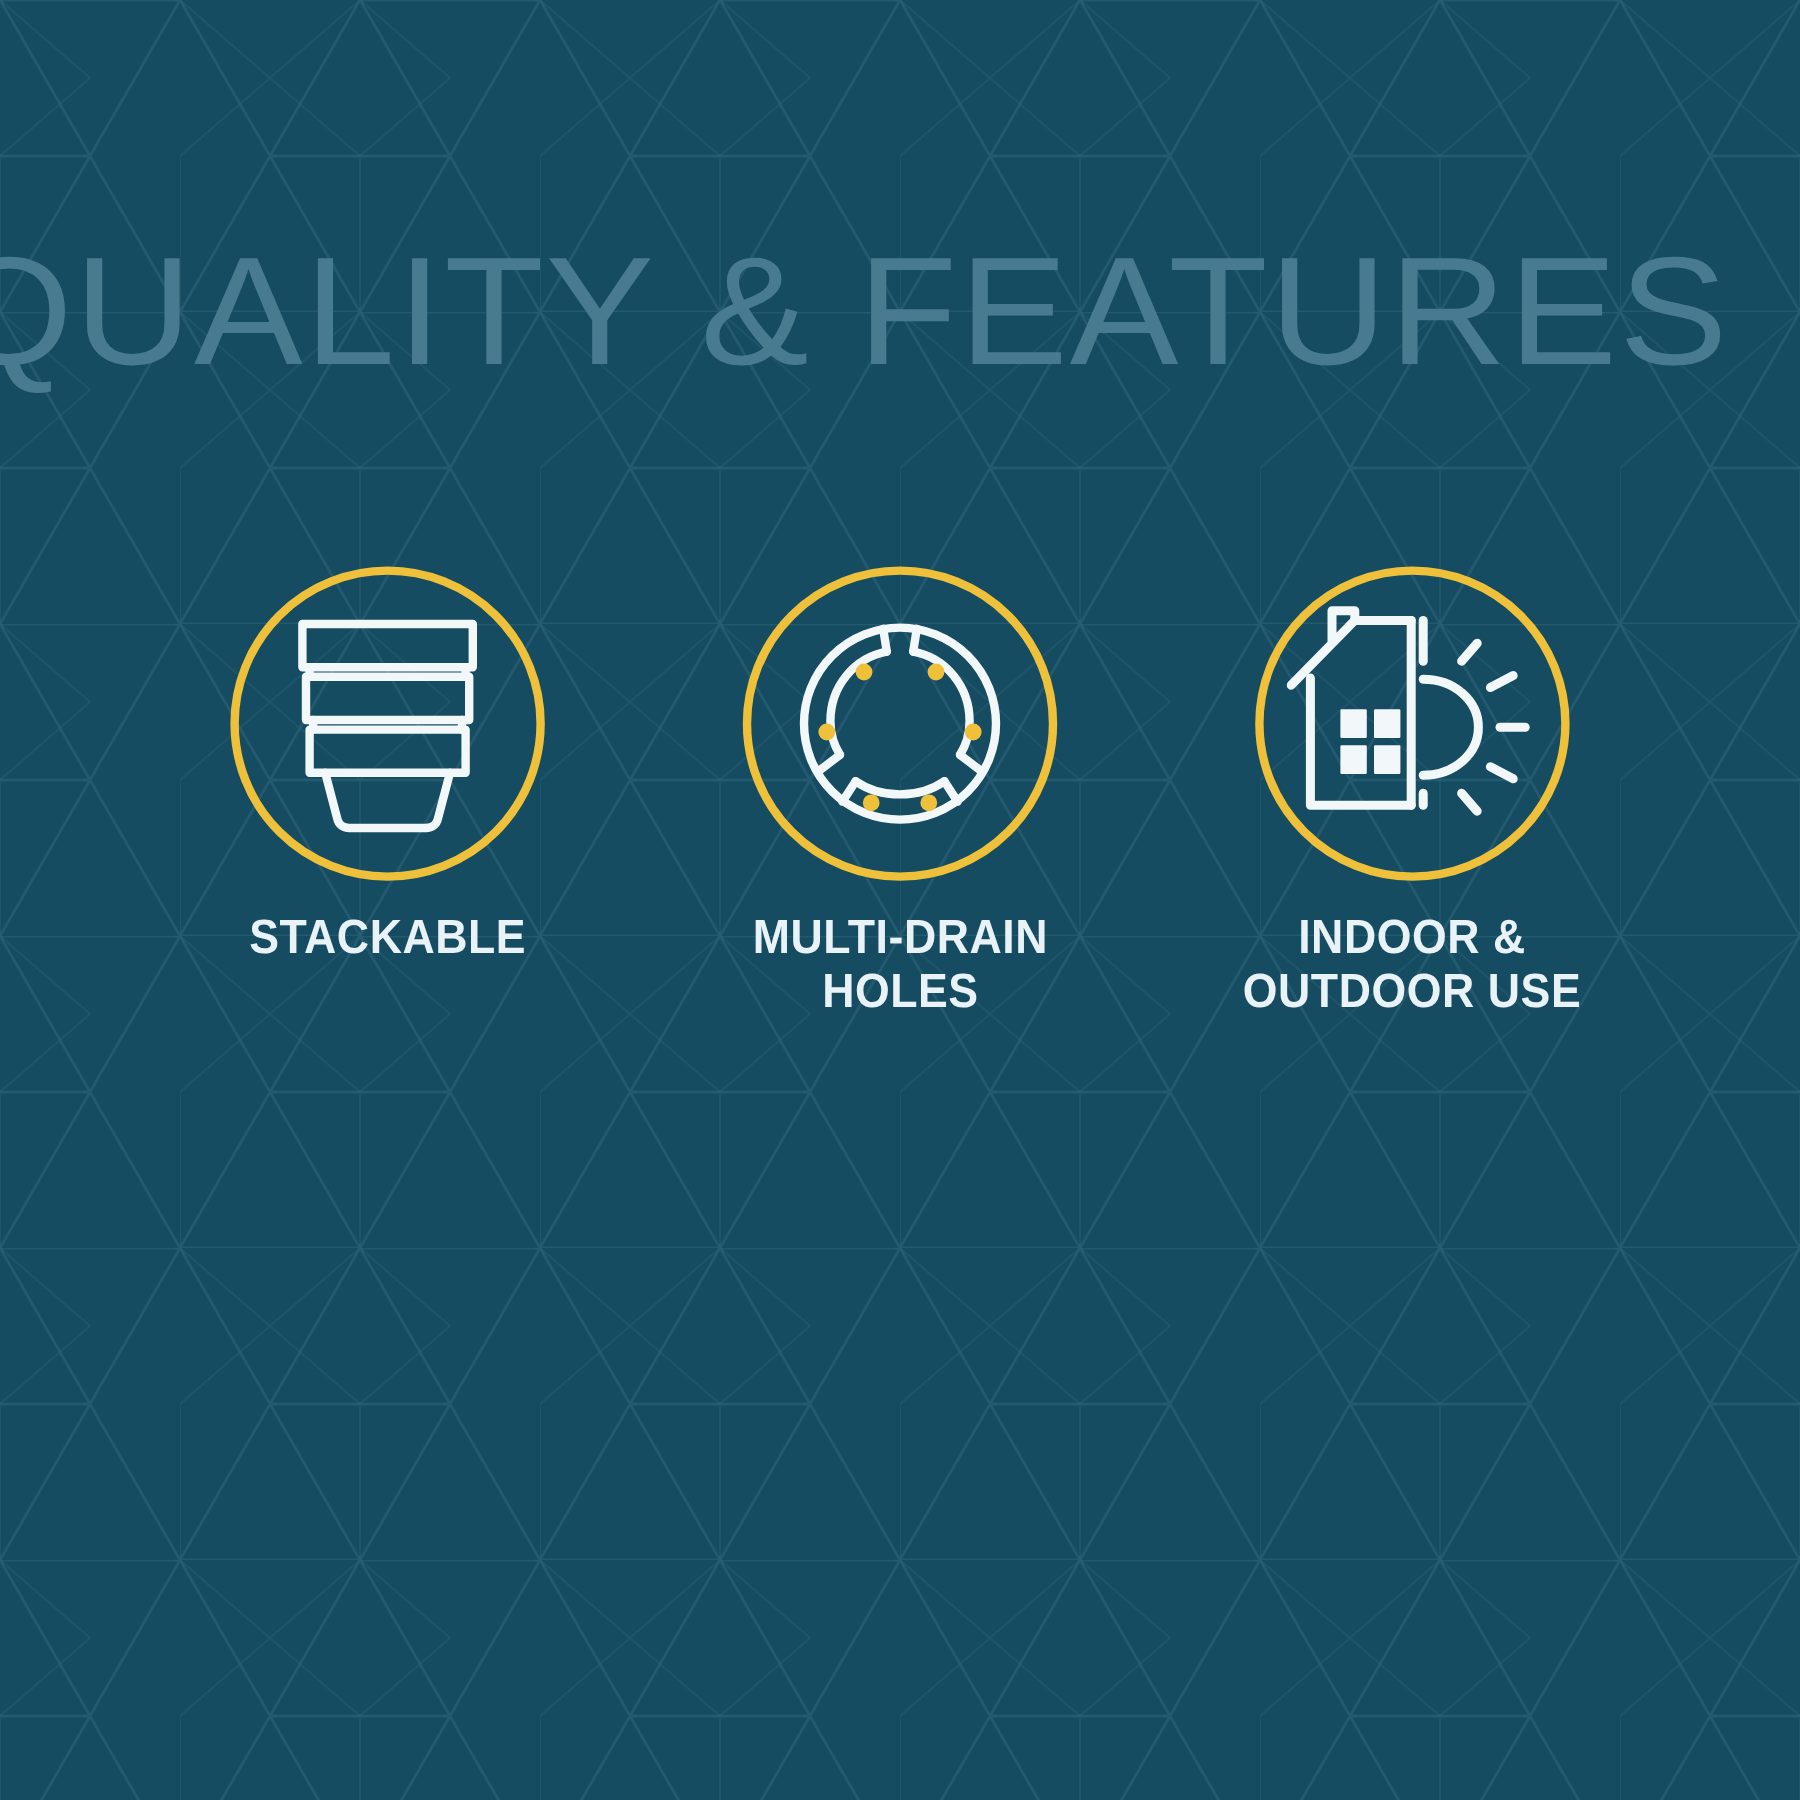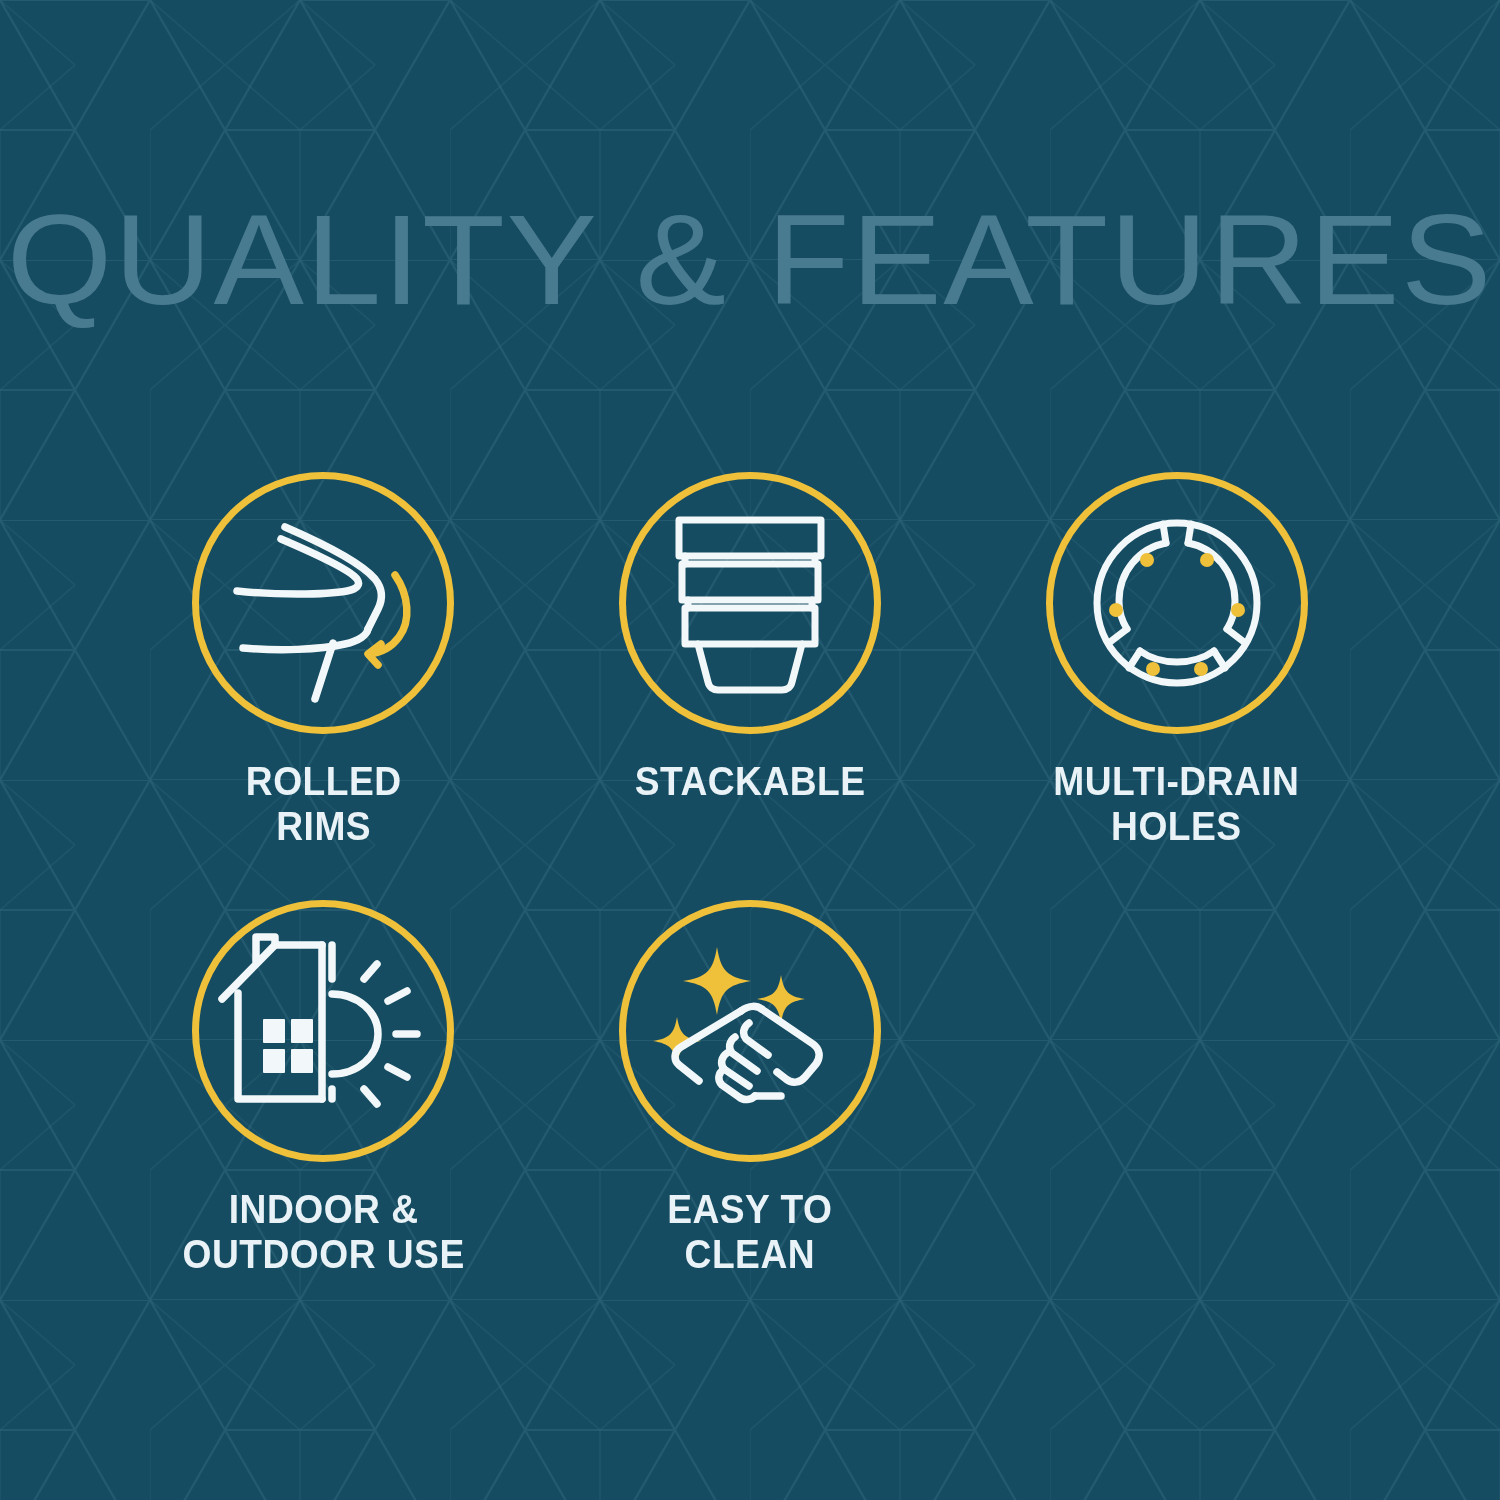--- a/index.html
+++ b/index.html
@@ -24,21 +24,20 @@
     z-index: 0;
     pointer-events: none;
   }
 
   
   #title-block {
     position: absolute;
     top: 196px;
     left: 0;
     width: 1500px;
-    text-align: center;
     z-index: 2;
   }
   #page-title {
     display: block;
     font-family: "Liberation Sans", sans-serif;
     font-weight: 300;
     font-size: 128px;
     line-height: 1.0;
     letter-spacing: 1.5px;
     color: #497B90;
@@ -125,46 +124,20 @@
     <rect width="1500" height="1500" fill="url(#hexTri)"></rect>
     <rect width="1500" height="1500" fill="url(#hexTri2)"></rect>
   </svg>
 
   <div id="title-block">
     <span id="page-title">QUALITY &amp; FEATURES</span>
   </div>
 
   <div id="feature-grid">
 
-    <div class="feature-cell">
-      <div class="feature-ring">
-        <svg width="200" height="200" viewBox="0 0 200 200">
-          <g fill="none" stroke="#F2F8FA" stroke-width="7.5" stroke-linecap="round" stroke-linejoin="round">
-
-            <path d="M62 24 C108 44 140 62 152 76 C160 86 160 96 155 106
-                     C150 116 145 126 145 126"></path>
-
-            <path d="M58 36 C100 54 128 68 134 76 C138 82 134 86 124 88
-                     C102 92 52 92 14 88"></path>
-
-            <path d="M145 126 C144 132 136 138 122 141
-                     C96 147 56 148 20 145"></path>
-
-            <path d="M110 140 L92 196"></path>
-          </g>
-
-          <g fill="none" stroke="#EFC03A" stroke-width="7.5" stroke-linecap="round" stroke-linejoin="round">
-            <path d="M172 72 C186 92 188 118 176 134 C168 145 156 150 146 151"></path>
-            <path d="M158 141 L145 151 L155 162"></path>
-          </g>
-        </svg>
-      </div>
-      <div class="feature-label">ROLLED
-RIMS</div>
-    </div>
 
     <div class="feature-cell">
       <div class="feature-ring">
         <svg width="200" height="200" viewBox="0 0 200 200">
           <g fill="none" stroke="#F2F8FA" stroke-width="7" stroke-linecap="round" stroke-linejoin="round">
 
             <rect x="29" y="17" width="142" height="36"></rect>
 
             <rect x="32" y="61" width="136" height="36"></rect>
 
@@ -246,47 +219,15 @@
             <path d="M178 103 L199 103"></path>
             <path d="M170 136 L189 146"></path>
             <path d="M146 158 L159 173"></path>
           </g>
         </svg>
       </div>
       <div class="feature-label">INDOOR &amp;
 OUTDOOR USE</div>
     </div>
 
-    <div class="feature-cell">
-      <div class="feature-ring">
-        <svg width="210" height="200" viewBox="0 0 210 200">
-
-          <g fill="#EFC03A">
-            <path d="M72 16 C76 40 82 46 106 50 C82 54 76 60 72 84
-                     C68 60 62 54 38 50 C62 46 68 40 72 16 Z"></path>
-            <path d="M136 44 C139 61 143 65 160 68 C143 71 139 75 136 92
-                     C133 75 129 71 112 68 C129 65 133 61 136 44 Z"></path>
-            <path d="M32 86 C35 103 39 107 56 110 C39 113 35 117 32 134
-                     C29 117 25 113 8 110 C25 107 29 103 32 86 Z"></path>
-          </g>
-
-          <g fill="none" stroke="#F2F8FA" stroke-width="7.5" stroke-linecap="round" stroke-linejoin="round">
-            <path d="M96 80 C104 74 112 74 118 79 L168 113
-                     C175 118 176 126 171 133 L160 146
-                     C155 152 147 153 141 148 L132 141"></path>
-            <path d="M96 80 L36 116 C29 120 28 129 34 134 L54 150"></path>
-          </g>
-
-          <g fill="none" stroke="#F2F8FA" stroke-width="7.5" stroke-linecap="round" stroke-linejoin="round">
-            <path d="M104 92 C98 96 97 103 101 108 L123 124"></path>
-            <path d="M90 106 C84 110 83 117 87 122 L112 140"></path>
-            <path d="M82 122 C76 126 75 133 79 138 L104 155"></path>
-            <path d="M79 138 C73 142 72 149 77 154 L94 166 C99 170 106 169 110 165"></path>
-            <path d="M110 165 L136 165"></path>
-          </g>
-        </svg>
-      </div>
-      <div class="feature-label">EASY TO
-CLEAN</div>
-    </div>
 
   </div>
 </div>
 
 </body></html>

